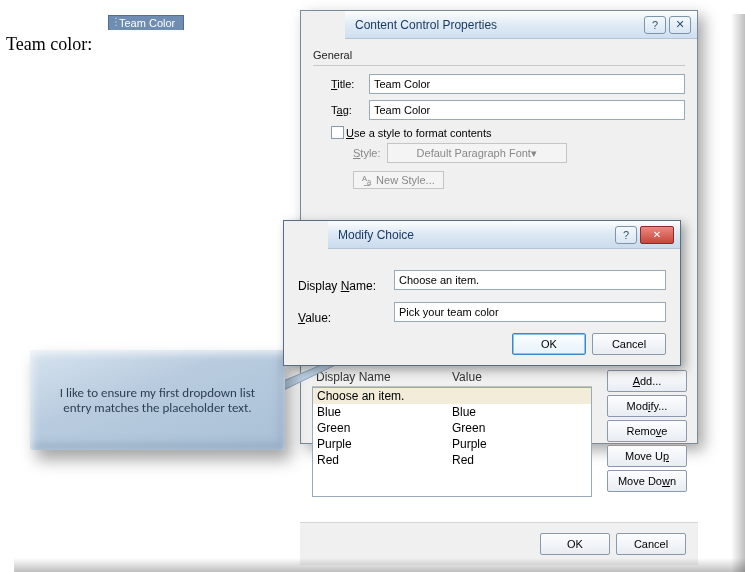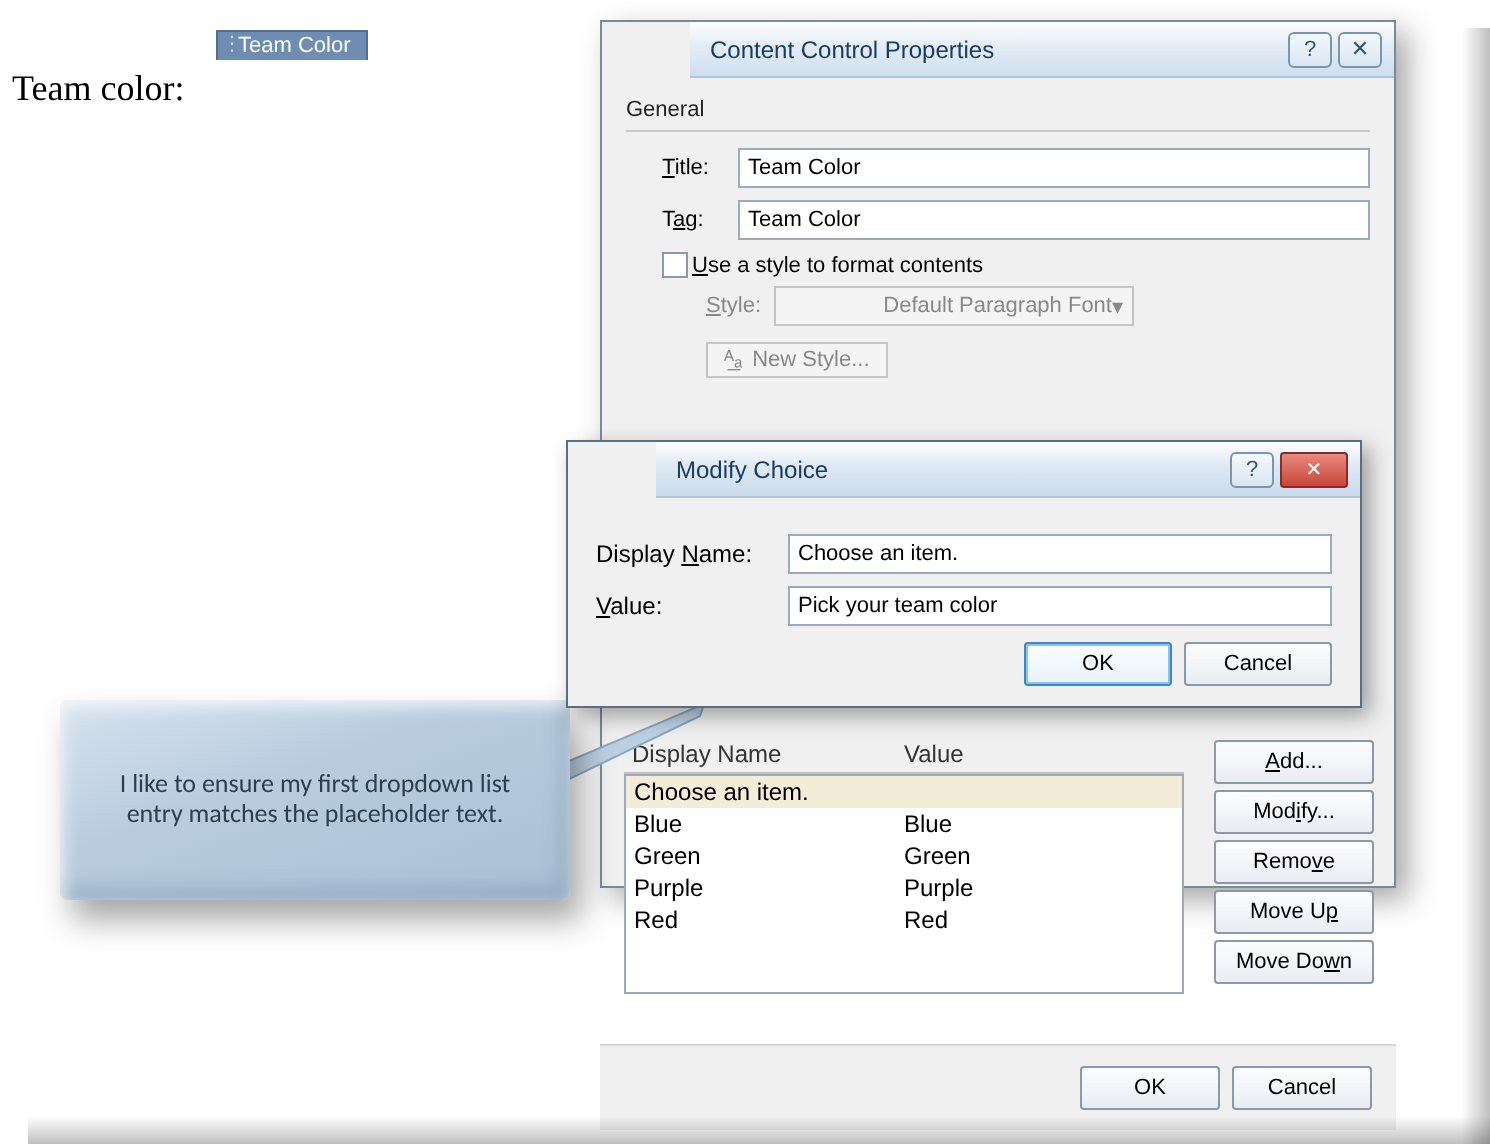--- a/index.html
+++ b/index.html
@@ -111,21 +111,21 @@
     flex: 1;
     border: 1px solid #9aaabb;
     background: #fff;
     height: 20px;
     padding: 2px 4px;
     font-size: 11px;
   }
   .chk-row { display:flex; align-items:flex-end; margin:6px 0 4px 18px; gap:2px;}
   .chk { width:13px; height:13px; border:1px solid #8a9aac; background:#fff; }
   .stylerow { display:flex; align-items:center; margin:4px 0 4px 40px; gap:6px; color:#888;}
-  .styleinput { flex:1; max-width:180px; border:1px solid #c5c5c5; background:#f4f4f4; color:#888; height:20px; padding:2px 4px; display:flex; align-items:center; justify-content:flex-end;}
+  .styleinput { flex:1; max-width:180px; border:1px solid #c5c5c5; background:#f4f4f4; color:#888; height:20px; padding:2px 4px; display:flex; align-items:center; justify-content:center;}
   .newstyle { margin:4px 0 2px 40px; display:inline-flex; gap:5px; border:1px solid #c5c5c5; background:#f4f4f4; color:#888; padding:2px 8px; }
 
   
   .list-wrap { position:absolute; left:312px; top:368px; width:280px; }
   .list-head { display:flex; border-bottom:1px solid #c0c0c0; padding:2px 4px; color:#333; }
   .list-head .col { flex:1; }
   .list-box { border:1px solid #9aaabb; background:#fff; height:110px; overflow:hidden; }
   .list-row { display:flex; padding:1px 4px; }
   .list-row.sel { background:#f3ecd9; }
   .list-row .col { flex:1; }
@@ -163,21 +163,21 @@
     border: 1px solid #8a2a2a;
     border-radius: 2px;
     background: linear-gradient(#e98a80,#c9453a);
     color:#fff;
     display:flex; align-items:center; justify-content:center;
     font-size:10px;
     margin-left: 3px;
   }
   .dlg2-body { padding: 12px 14px 10px 14px; }
   .frow2 { display:flex; align-items:center; margin:6px 0; }
-  .frow2 label { width: 96px; }
+  .frow2 label { width: 96px; margin-top: 12px; }
   .dlg2-btns { display:flex; justify-content:flex-end; gap:6px; margin-top:8px; }
   .btn.focus { border:1px solid #3b87c8; box-shadow: inset 0 0 0 1px #8cc3ee; background:linear-gradient(#fbfeff,#e6f2fb);}
 
   
   .callout {
     position:absolute;
     left: 30px;
     top: 350px;
     width: 255px;
     height: 100px;

